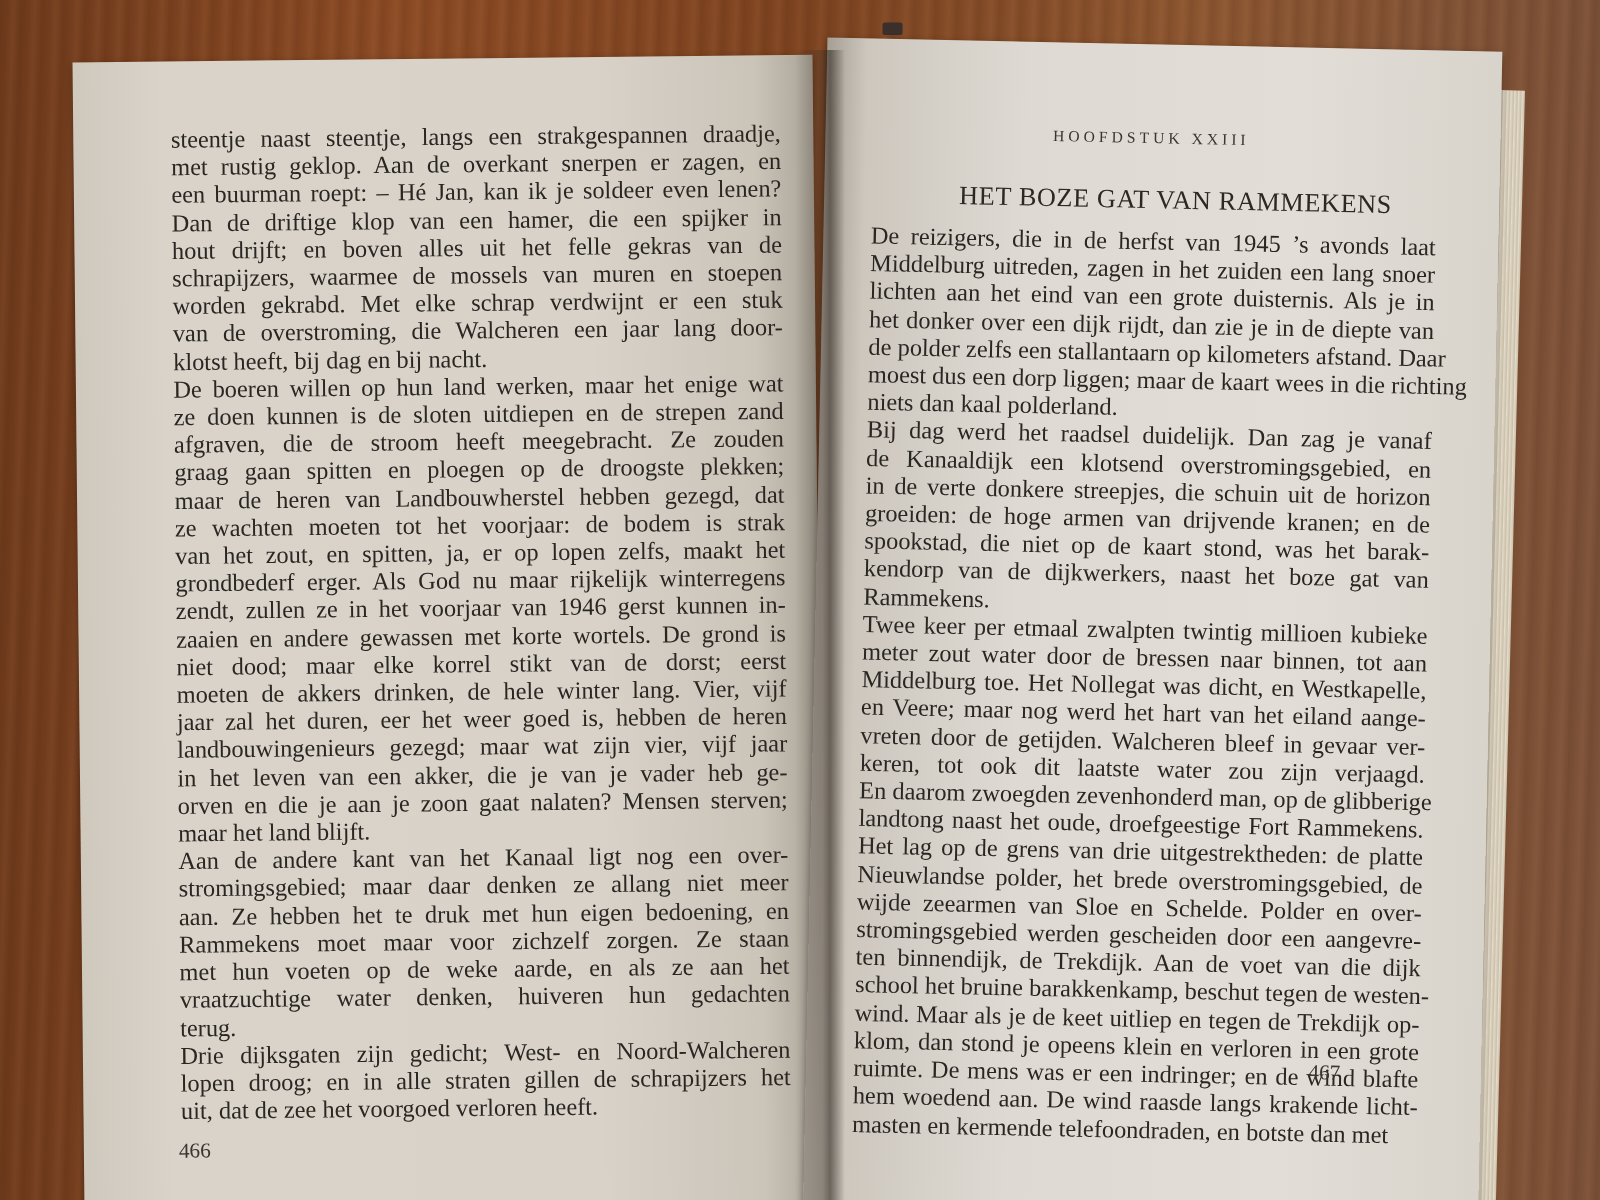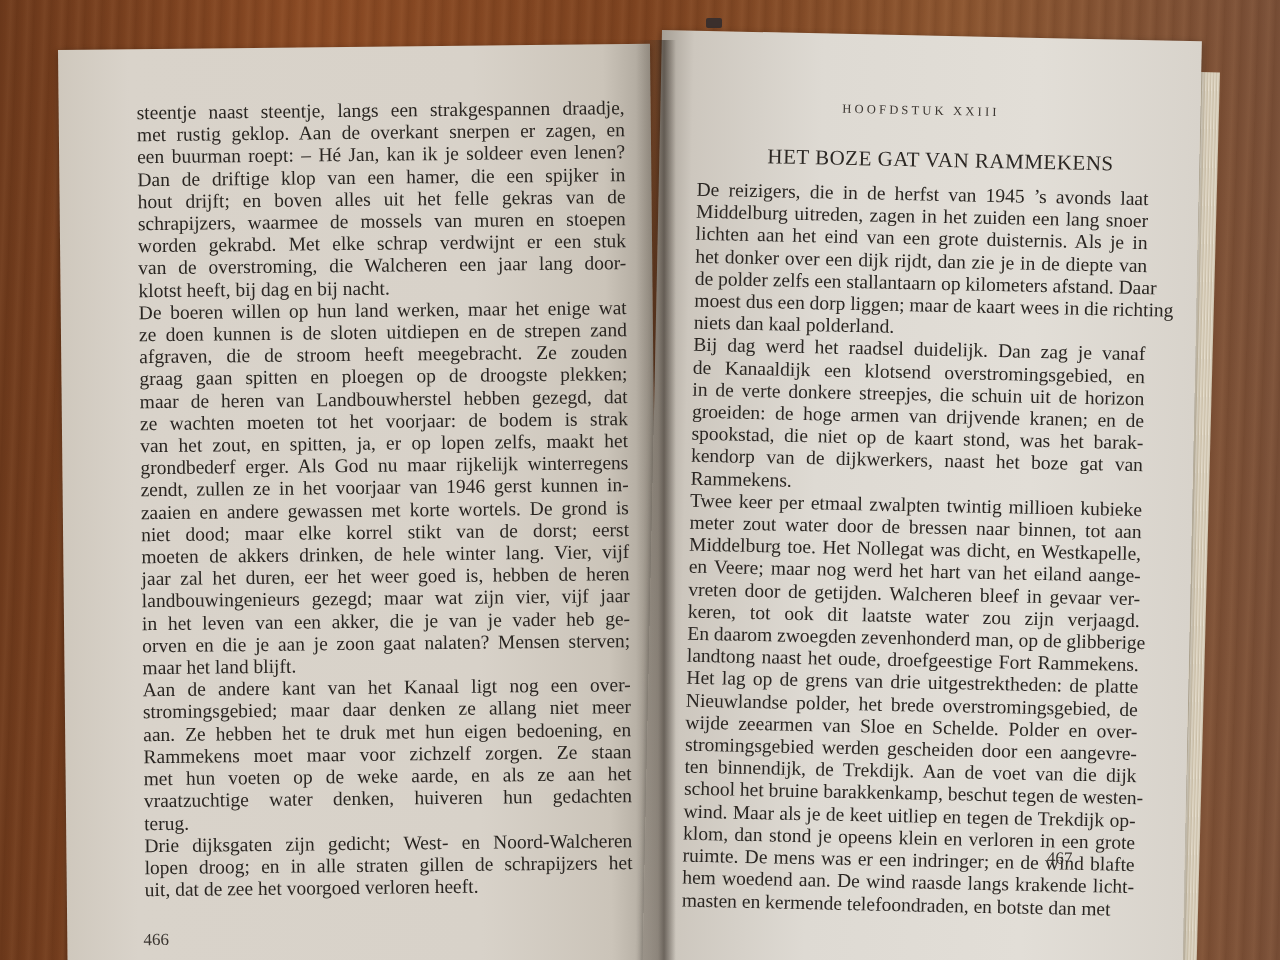--- a/index.html
+++ b/index.html
@@ -48,21 +48,21 @@
   .line { display: block; white-space: nowrap; text-align-last: justify; }
   .line.last { text-align-last: left; }
 
   .chapter-label {
     position: absolute; left: 182px; top: 68px; font-size: 12.5px; letter-spacing: 3.2px; color: #3a3530;
   }
   .chapter-title {
     position: absolute; left: 108px; top: 112px; font-size: 21px; letter-spacing: 0.5px; color: #2c2824;
   }
   .page-num { position: absolute; font-size: 17px; color: #3a3530; }
-  .left-num { left: 76px; top: 881px; }
+  .left-num { left: 76px; top: 862px; }
   .right-num { left: 402px; top: 810px; }
 </style>
 </head>
 <body>
 
 <div class="table"></div>
 
 <div class="book">
   <div class="bookmark-tip"></div>
   <div class="page-edges"></div>

